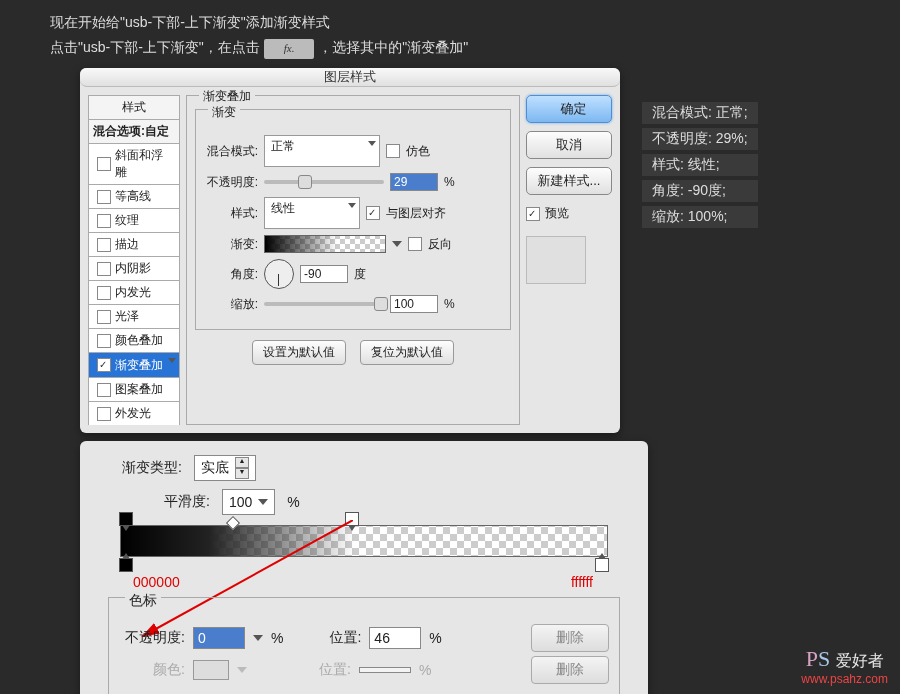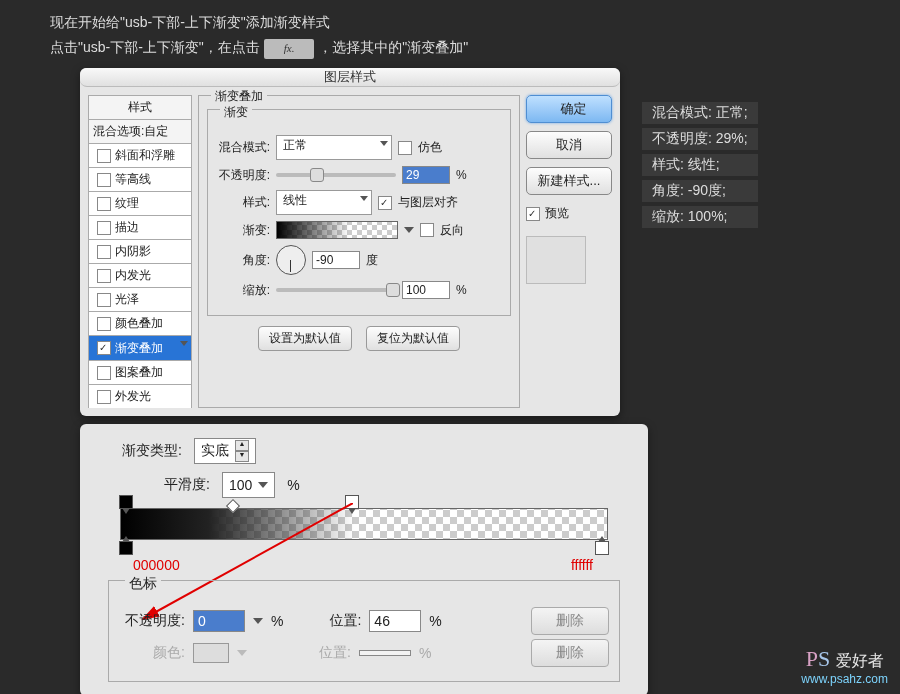--- a/index.html
+++ b/index.html
@@ -54,34 +54,35 @@
     color: #333;
     border-radius: 7px;
   }
   .dlg-body {
     display: flex;
     padding: 8px;
     gap: 6px;
   }
   
   .style-list {
-    width: 104px;
+    width: 92px;
     font-size: 12px;
   }
   .style-list .hdr {
     background: #f4f4f4;
     border: 1px solid #aaa;
     text-align: center;
     padding: 3px 0;
   }
   .style-list .sub {
     background: #f4f4f4;
     border: 1px solid #aaa;
     border-top: 0;
     padding: 3px 4px;
+    font-weight: bold;
   }
   .style-list .item {
     background: #fff;
     border: 1px solid #aaa;
     border-top: 0;
     padding: 3px 8px;
     display: flex;
     align-items: center;
     gap: 4px;
   }
@@ -122,26 +123,26 @@
     display: flex;
     align-items: center;
     gap: 6px;
     margin: 6px 0;
     font-size: 12px;
   }
   .row .lbl { width: 54px; text-align: right; }
   .sel {
     border: 1px solid #999;
     background: #fff;
-    padding: 1px 18px 4px 6px;
+    padding: 1px 18px 11px 6px;
     position: relative;
     font-size: 12px;
     height: 18px;
     display: inline-flex;
-    align-items: flex-start;
+    align-items: flex-end;
   }
   .sel::after {
     content: ""; position: absolute; right: 3px; top: 5px;
     border-left: 4px solid transparent;
     border-right: 4px solid transparent;
     border-top: 5px solid #555;
   }
   .slider {
     flex: 1;
     height: 4px;
@@ -367,21 +368,21 @@
     text-align: center;
   }
   .wm-logo {
     font-family: Georgia, serif;
     font-size: 22px;
     color: #e8e8e8;
   }
   .wm-logo .p { color: #d7a1c4; }
   .wm-logo .s { color: #a7c6ea; }
   .wm-zh { font-size: 16px; color: #e4e4e4; }
-  .wm-url { font-size: 12px; color: #7dd3fc; }
+  .wm-url { font-size: 12px; color: #ef4444; }
 </style>
 </head>
 <body>
 
 <div class="intro">
   <div>现在开始给"usb-下部-上下渐变"添加渐变样式</div>
   <div>
     <span>点击"usb-下部-上下渐变"，在点击 </span>
     <span class="fx-badge">fx.</span>
     <span> ，选择其中的"渐变叠加"</span>

